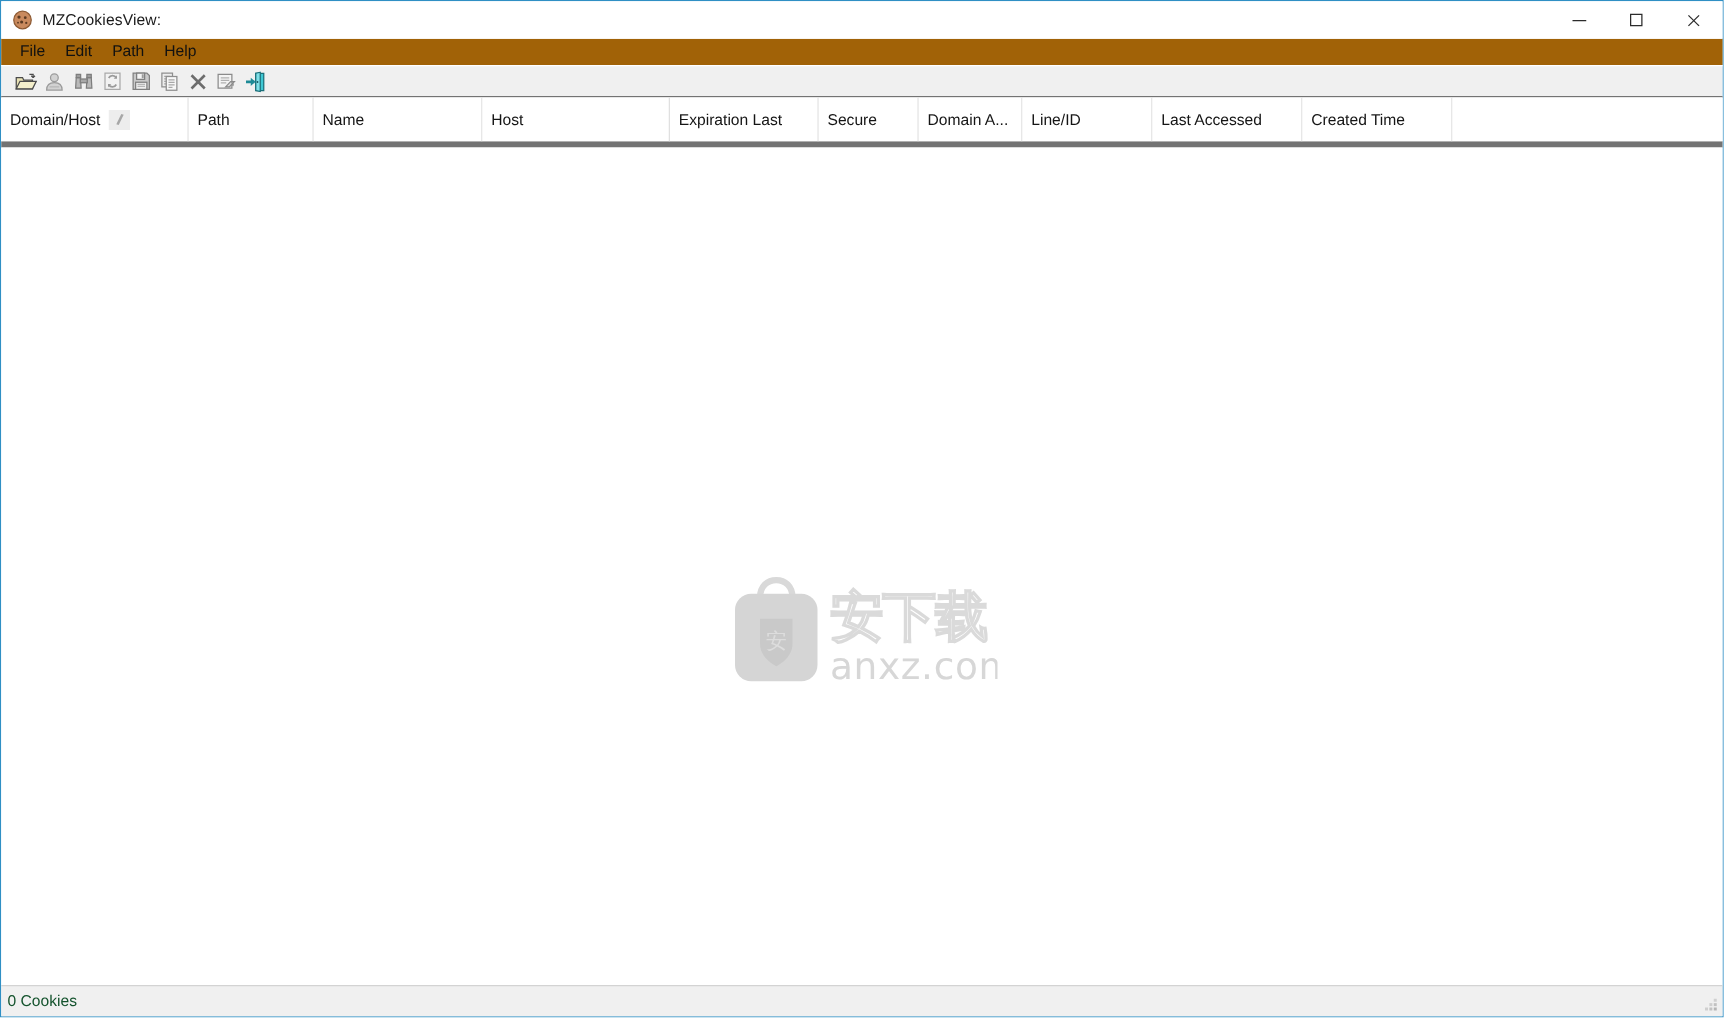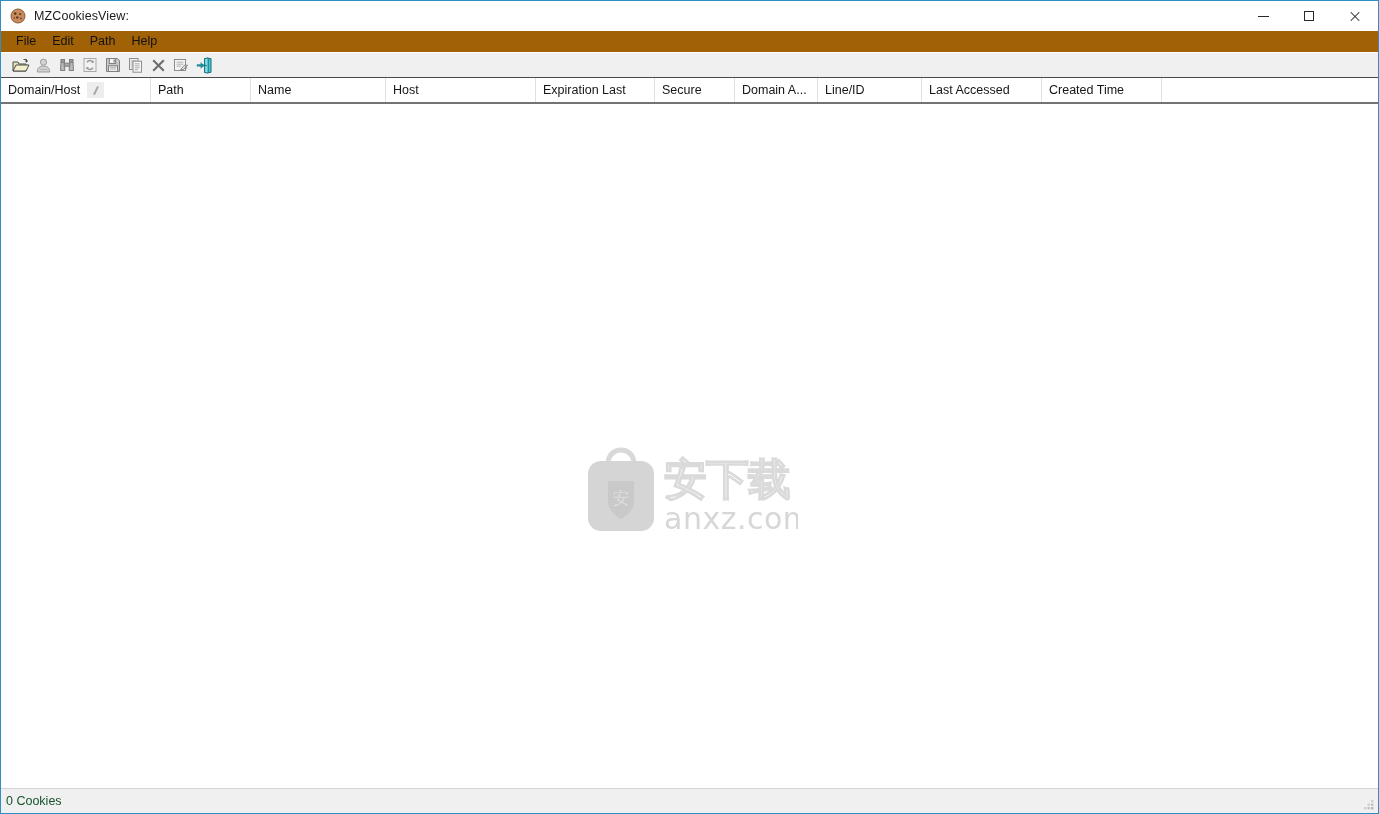--- a/index.html
+++ b/index.html
@@ -136,24 +136,24 @@
     align-items: center;
     justify-content: center;
     cursor: default;
     border: 1px solid transparent;
     box-sizing: border-box;
   }
   .tb-btn svg { display: block; }
 
   
   .colheader {
-    height: 26px;
+    height: 40px;
     min-height: 26px;
     background: #ffffff;
-    border-bottom: 2px solid #737373;
+    border-bottom: 5px solid #737373;
     display: flex;
     align-items: stretch;
     box-sizing: border-box;
   }
   .col {
     position: relative;
     display: flex;
     align-items: center;
     box-sizing: border-box;
     border-right: 1px solid #e0e0e0;

